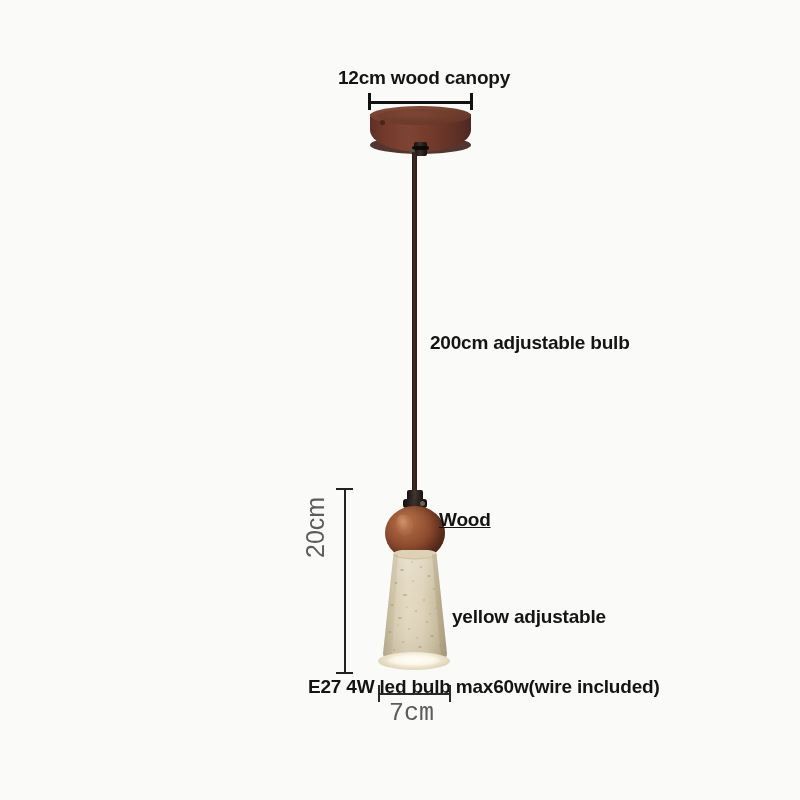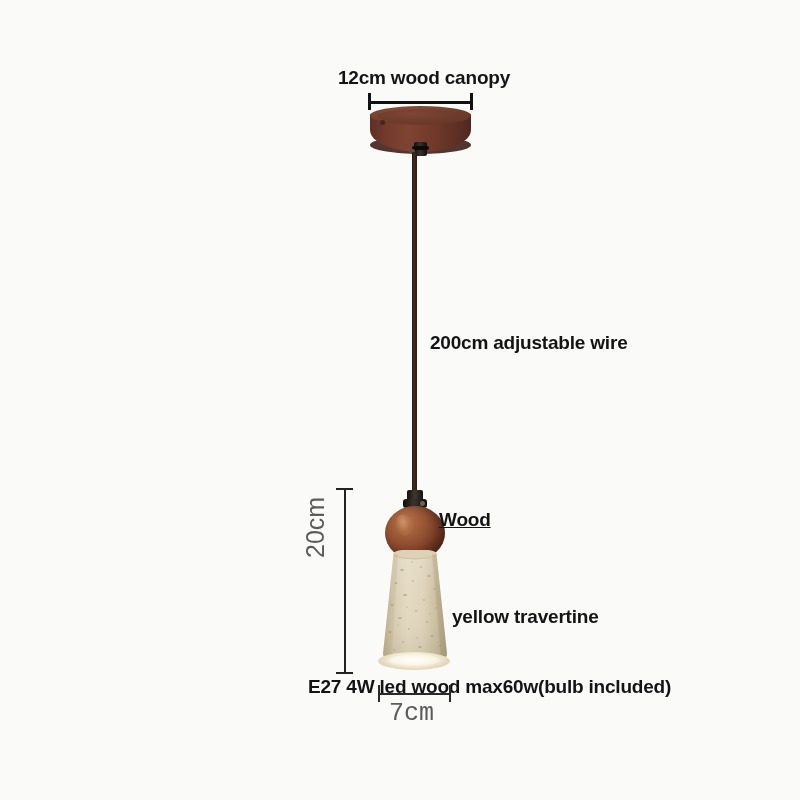--- a/index.html
+++ b/index.html
@@ -411,21 +411,21 @@
     <div class="canopy-top"></div>
     <div class="canopy-inner-rim"></div>
     <div class="canopy-screw"></div>
     <div class="canopy-nipple"></div>
     <div class="canopy-nipple-ring"></div>
     <div class="canopy-nub"></div>
   </div>
 
   <div id="wire"></div>
 
-  <div class="label-bold" id="label-wire">200cm adjustable wire</div>
+  <div class="label-bold" id="label-wire">200cm adjustable bulb</div>
 
   <div id="socket-group">
     <div class="socket-cap"></div>
     <div class="socket-band"></div>
     <div class="socket-screw"></div>
   </div>
 
   <div id="wood-ball"></div>
   <div id="wood-ball-highlight"></div>
 
@@ -488,27 +488,27 @@
 
       <path d="M 21.5 4 L 26 4 L 20 104 Q 20 110 14 107 Q 11 105 11 104 Z" fill="#9b8e6e" opacity="0.16"></path>
 
       <path d="M 60 4 L 64.5 4 L 75 104 Q 75 110 69 108 Z" fill="#867a5b" opacity="0.20"></path>
     </svg>
   </div>
 
   <div id="shade-bottom-rim"></div>
   <div id="shade-bottom-inner"></div>
 
-  <div class="label-bold" id="label-travertine">yellow travertine</div>
+  <div class="label-bold" id="label-travertine">yellow adjustable</div>
 
   <div class="dim-v-line" id="dim20-line"></div>
   <div class="dim-v-cap" id="dim20-cap-top"></div>
   <div class="dim-v-cap" id="dim20-cap-bottom"></div>
   <div class="label-dim" id="dim20-label">20cm</div>
 
-  <div class="label-bold" id="label-bulb">E27 4W led wood max60w(bulb included)</div>
+  <div class="label-bold" id="label-bulb">E27 4W led bulb max60w(wire included)</div>
 
   <div class="dim-thin-line" id="dim7-line"></div>
   <div class="dim-thin-cap" id="dim7-cap-left"></div>
   <div class="dim-thin-cap" id="dim7-cap-right"></div>
   <div class="label-dim" id="dim7-label">7cm</div>
 
 </div>
 
 </body></html>

